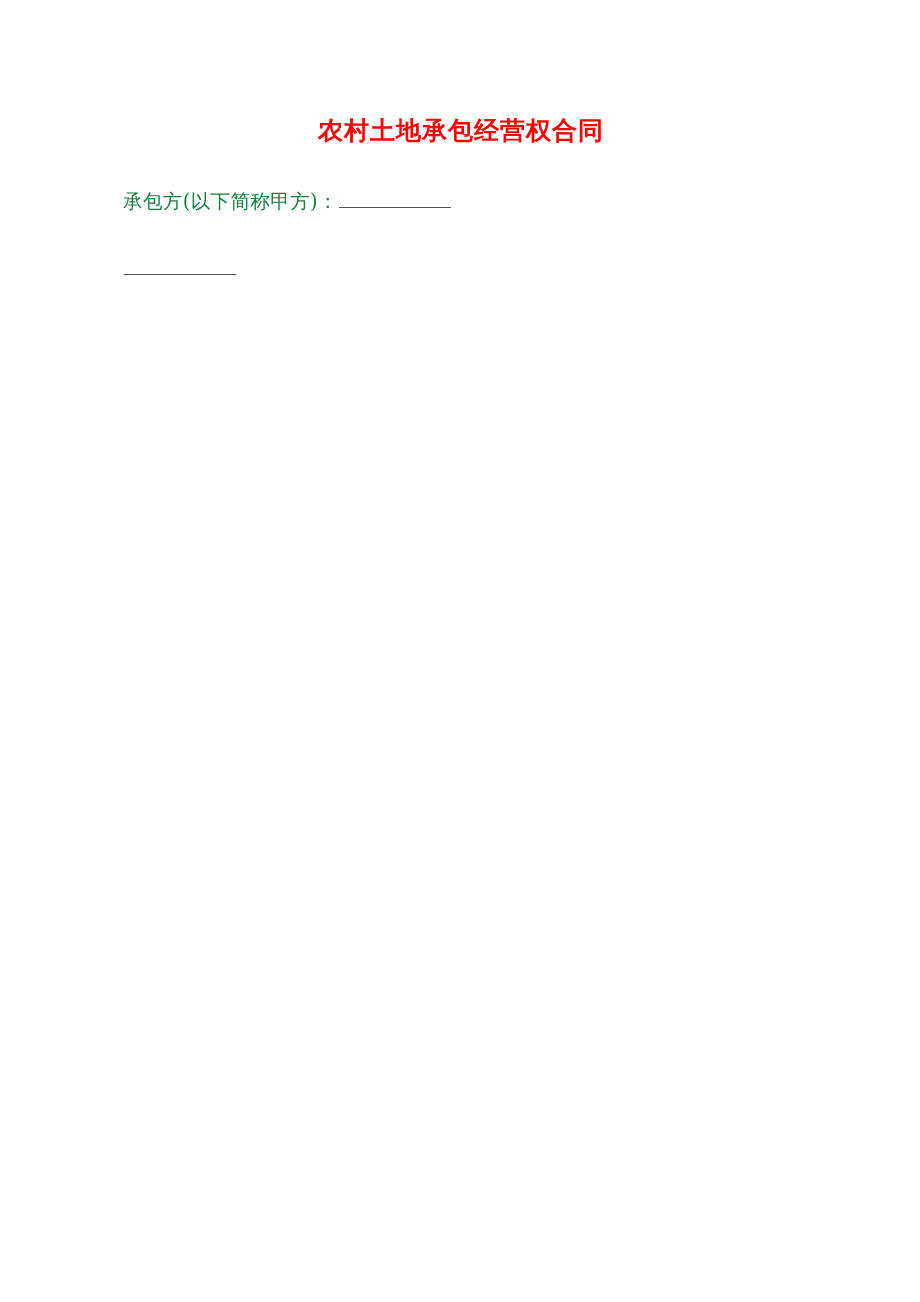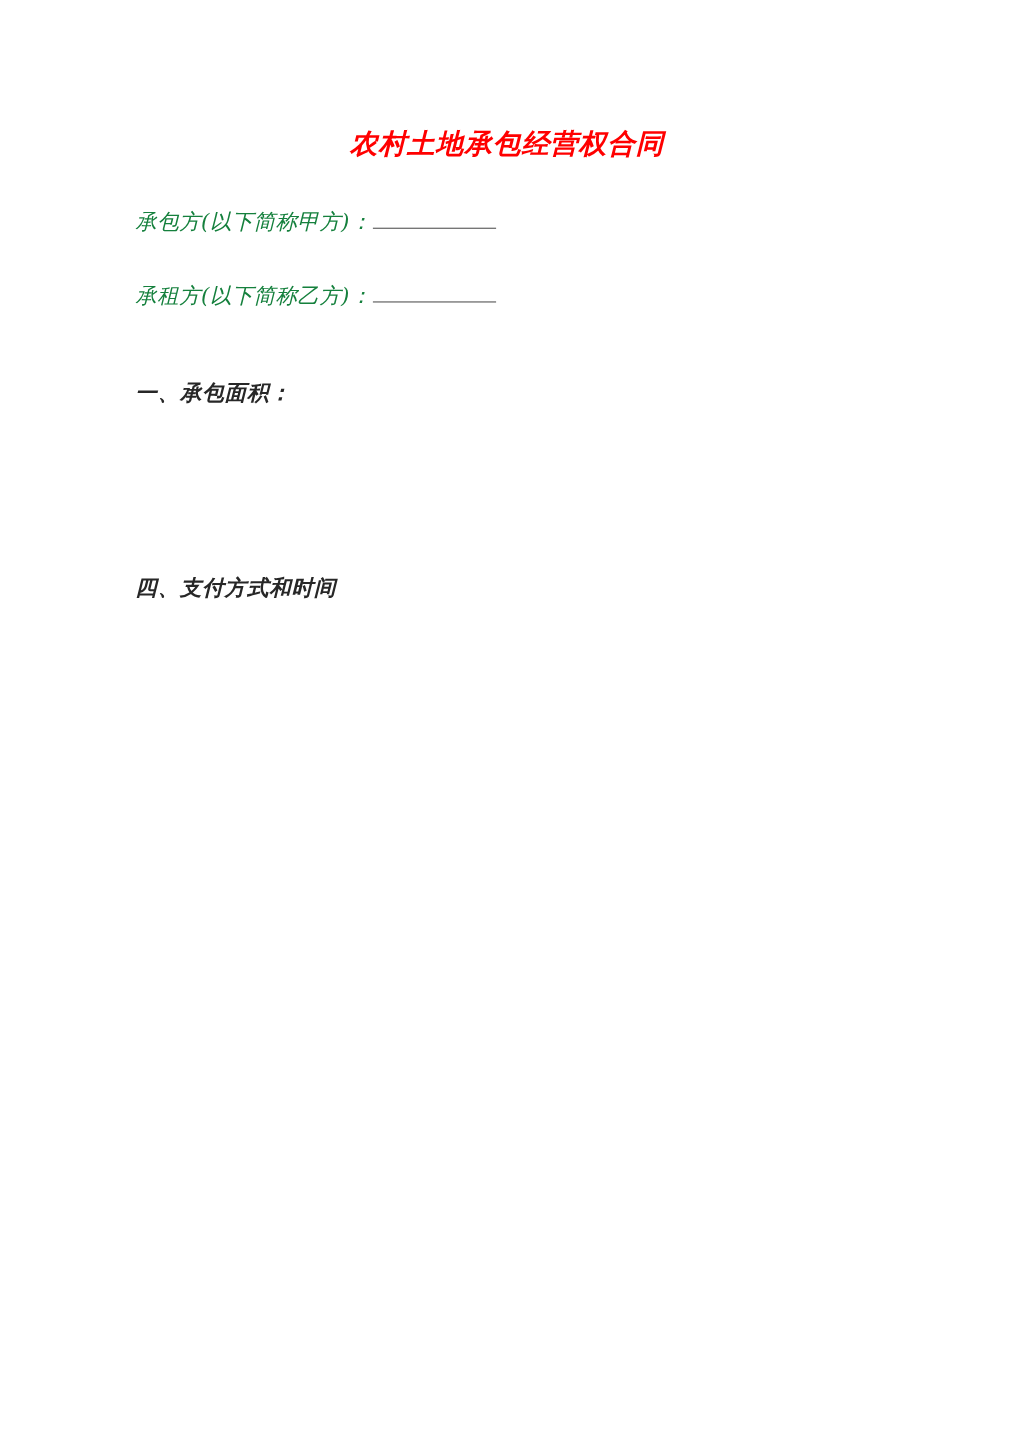--- a/index.html
+++ b/index.html
@@ -14,21 +14,20 @@
     color: #3a3a3a;
     overflow: hidden;
   }
   .page {
     position: relative;
     width: 756px;
     height: 1302px;
     background: #ffffff;
     box-sizing: border-box;
     padding: 0;
-    font-style: italic;
   }
   .doc-body {
     position: absolute;
     left: 82px;
     top: 0;
     width: 758px;
   }
   .doc-title {
     margin: 0;
     padding: 0;
@@ -84,45 +83,43 @@
   <div class="doc-body">
 
     <h1 class="doc-title">农村土地承包经营权合同</h1>
 
     <div class="gap-lg"></div>
 
     <p class="para indent"><span>承包方(以下简称甲方)：</span><span class="blank blank-long"></span></p>
 
     <div class="gap-sm"></div>
 
-    <p class="para indent"><span>承租方(以下简称乙方)：</span><span class="blank blank-long"></span></p>
-
-    <div class="gap-sm"></div>
-
-
-    <div class="gap-sm"></div>
-
-    <p class="heading">一、承包面积：</p>
+    <p class="para indent"><span class="blank blank-long"></span></p>
 
     <div class="gap-sm"></div>
 
 
     <div class="gap-sm"></div>
 
 
     <div class="gap-sm"></div>
 
 
     <div class="gap-sm"></div>
 
 
     <div class="gap-sm"></div>
 
 
     <div class="gap-sm"></div>
 
-    <p class="heading">四、支付方式和时间</p>
+
+    <div class="gap-sm"></div>
+
+
+    <div class="gap-sm"></div>
+
 
     <div class="gap-sm"></div>
 
 
   </div>
 </div>
 
 </body></html>

